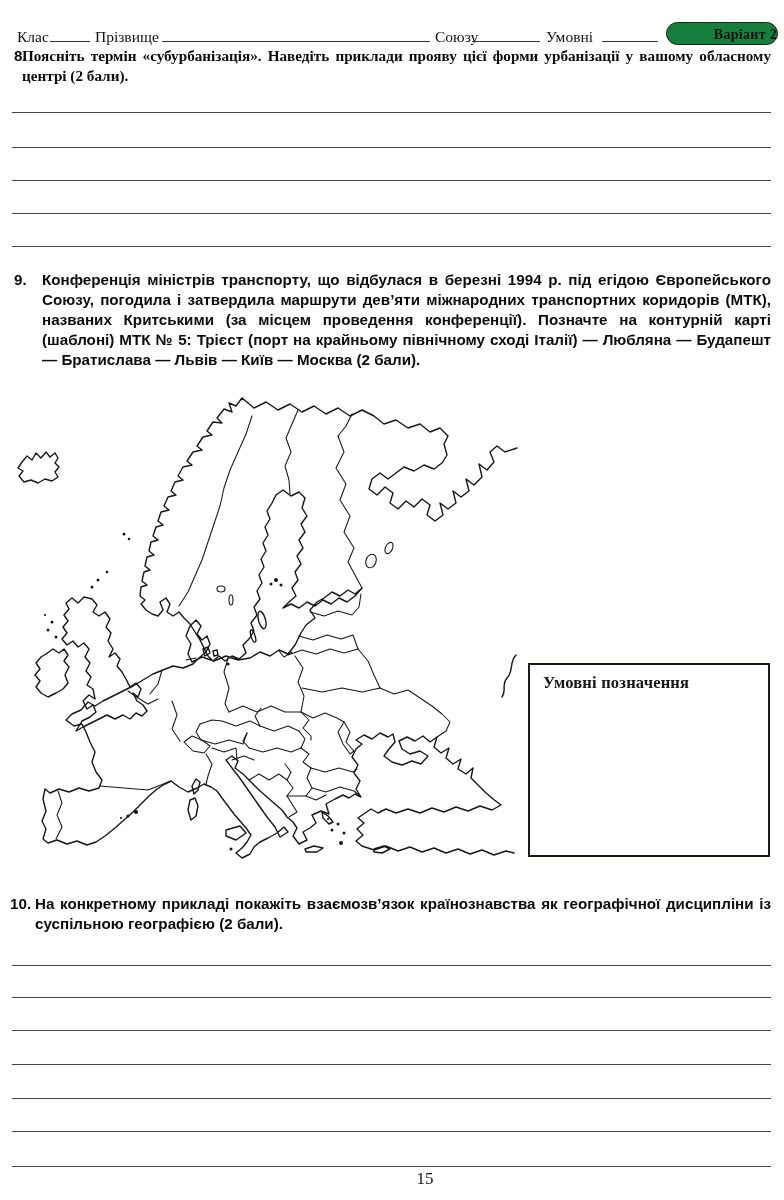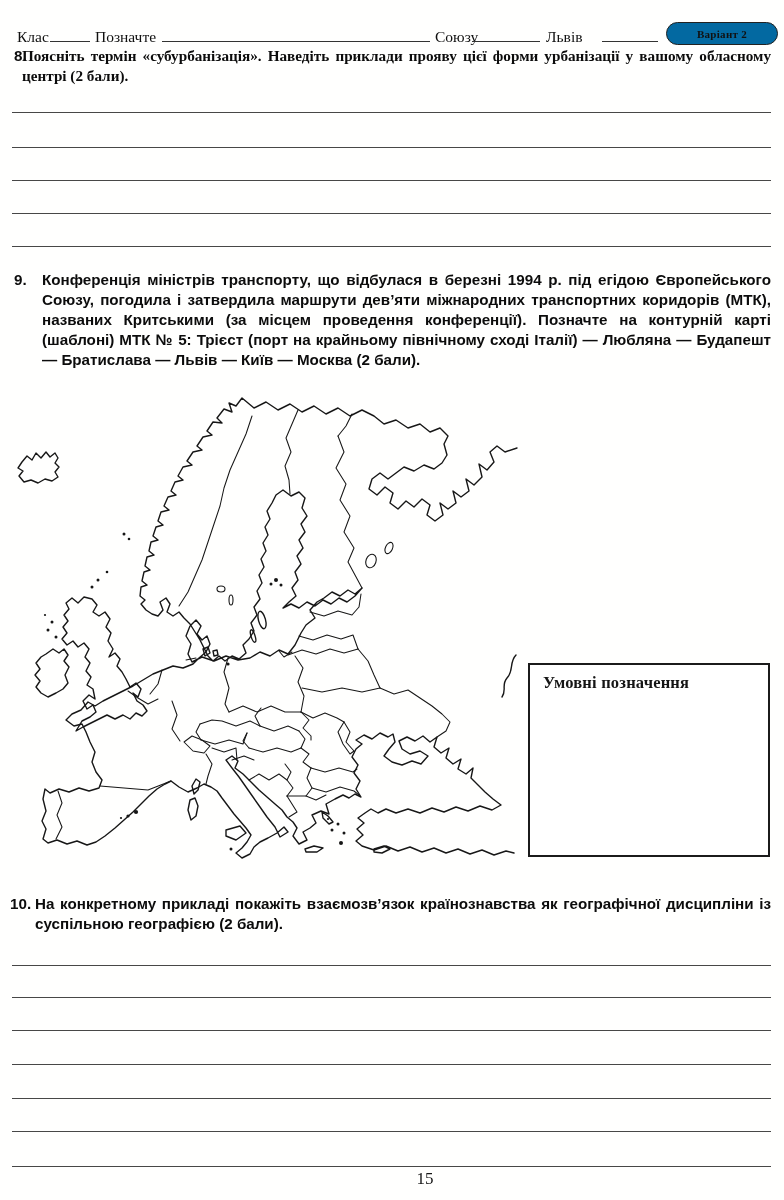--- a/index.html
+++ b/index.html
@@ -13,23 +13,23 @@
   }
   .page{position:absolute;inset:0;background:#fffffe;}
 
   
   .header{position:absolute;left:0;top:0;width:784px;height:36px;font-size:15.5px;margin-top:16px;}
   .hlabel{position:absolute;top:12px;white-space:nowrap;}
   .blank{position:absolute;border-bottom:1.3px solid #333;height:16px;top:9px;}
   .variant-box{
     position:absolute;left:666px;top:6px;width:112px;height:23px;
     border:1.7px solid #222;border-radius:13px;
-    text-align:center;line-height:23px;
-    font-weight:bold;font-size:11px;letter-spacing:.3px;
-    background:#0369a1;box-sizing:border-box;
+    text-align:right;line-height:23px;
+    font-weight:bold;font-size:14px;letter-spacing:.3px;
+    background:#15803d;box-sizing:border-box;
   }
 
   
   .q{
     position:absolute;
     font-family:"Liberation Sans", sans-serif;
     font-weight:bold;
     font-size:15.2px;line-height:20px;
     color:#0c0c0c;
     text-align:justify;
@@ -64,25 +64,25 @@
   }
 </style>
 </head>
 <body>
 
 <div class="page">
 
   <div class="header">
     <span class="hlabel" style="left:17px">Клас</span>
     <span class="blank" style="left:50px;width:40px"></span>
-    <span class="hlabel" style="left:95px">Позначте</span>
+    <span class="hlabel" style="left:95px">Прізвище</span>
     <span class="blank" style="left:162px;width:268px"></span>
     <span class="hlabel" style="left:435px">Союзу</span>
     <span class="blank" style="left:472px;width:68px"></span>
-    <span class="hlabel" style="left:546px">Львів</span>
+    <span class="hlabel" style="left:546px">Умовні</span>
     <span class="blank" style="left:602px;width:56px"></span>
     <span class="variant-box">Варіант 2</span>
   </div>
 
   <div class="q" id="q8">
     <span class="qnum">8.</span>
     <span class="qtext">Поясніть термін «субурбанізація». Наведіть приклади прояву цієї форми урбанізації у вашому обласному центрі (2 бали).</span>
   </div>
   <div class="ans" style="top:112px"></div>
   <div class="ans" style="top:147px"></div>

